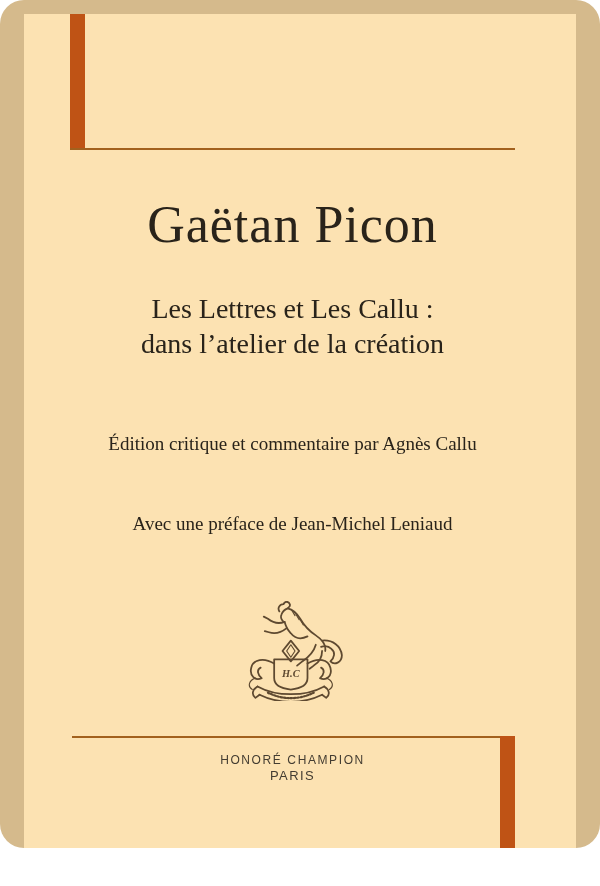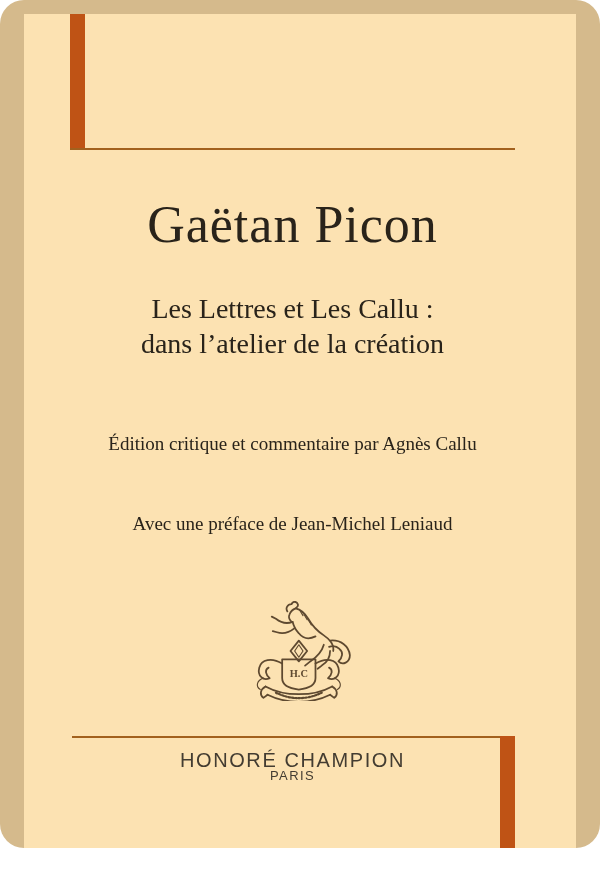--- a/index.html
+++ b/index.html
@@ -58,22 +58,22 @@
   .note {
     position: absolute; left: 0; right: 0;
     margin: 0;
     font-size: 19px; line-height: 24px;
   }
   .note-edition { top: 418px; text-align: center; }
   .note-preface { top: 462px; margin-top: 36px; }
 
   .emblem {
     position: absolute;
-    top: 587px; left: 183px;
-    width: 100px; height: 100px;
+    top: 587px; left: 175px;
+    width: 100px; height: 100px; font-style: italic;
   }
   .emblem svg { display: block; width: 100%; height: 100%; }
   .emblem path, .emblem polyline {
     fill: none;
     stroke: #5e4930;
     stroke-width: 1.7;
     stroke-linecap: round;
     stroke-linejoin: round;
   }
   .emblem .fine { stroke-width: 1.1; }
@@ -87,21 +87,21 @@
     font-weight: bold;
     font-size: 10px;
   }
 
   .imprint {
     position: absolute; left: 0; right: 0; top: 737px;
     font-family: "Liberation Sans", sans-serif;
     color: #433c31;
   }
   .publisher {
-    font-size: 20px; line-height: 18px;
+    font-size: 12px; line-height: 18px;
     letter-spacing: 1.6px;
   }
   .city {
     margin-top: 1px;
     font-size: 13px; line-height: 12px;
     letter-spacing: 1.4px;
   }
 </style>
 </head>
 <body>

